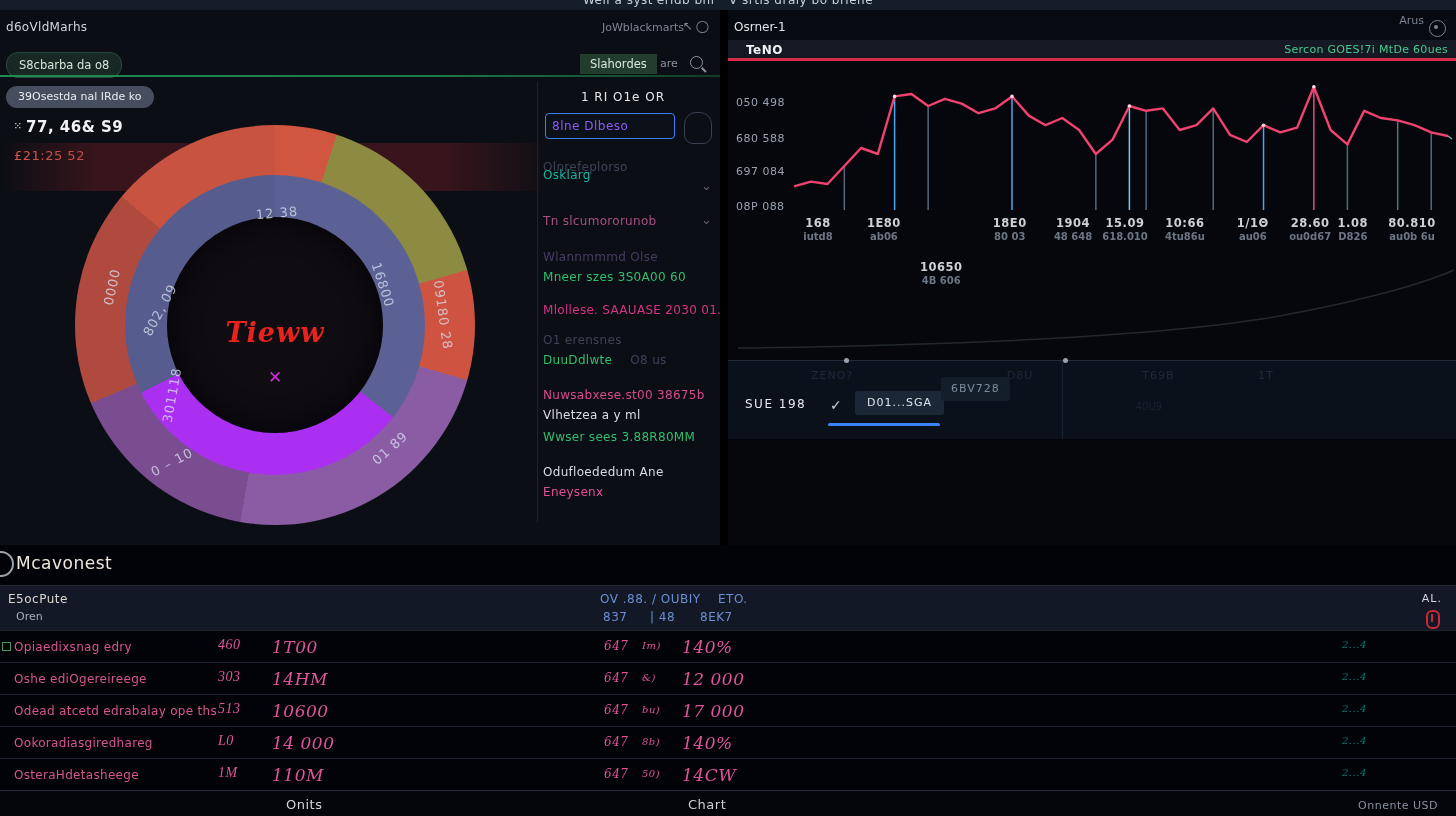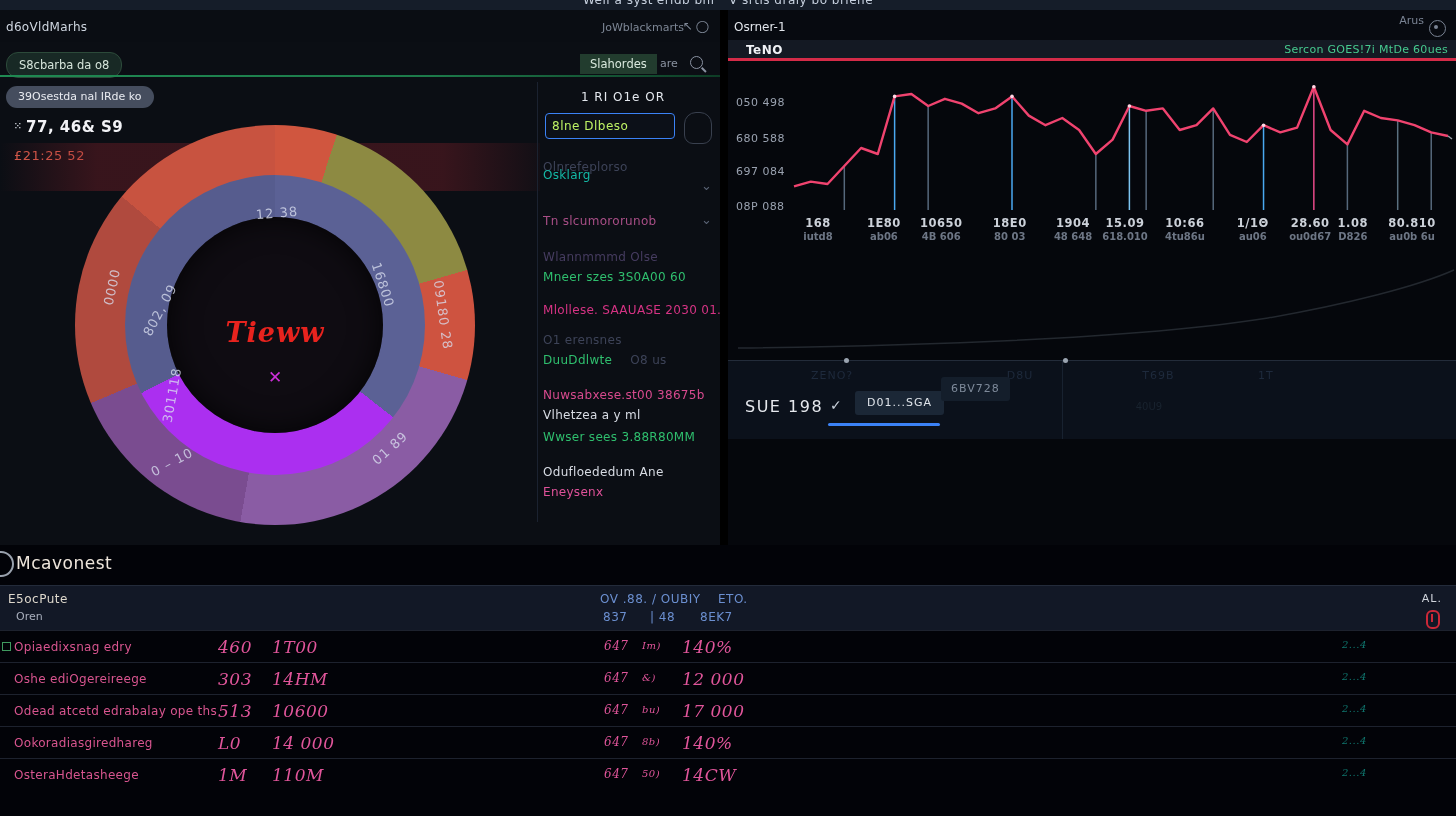--- a/index.html
+++ b/index.html
@@ -47,21 +47,21 @@
        font-size:27px;color:#e8231e;letter-spacing:1px;}
   .d-x{position:absolute;left:200px;top:252px;transform:translate(-50%,-50%);
        font-size:17px;font-weight:bold;color:#cc2fd8;}
   .ring-label{position:absolute;transform:translate(-50%,-50%);font-size:13px;
        color:rgba(216,222,238,.78);letter-spacing:1px;white-space:nowrap;}
   
   .sb-divider{position:absolute;left:537px;top:72px;width:1px;height:440px;background:#1b2230;}
   .sidebar{position:absolute;left:543px;top:0;width:175px;height:535px;}
   .sb-title{position:absolute;left:0;top:80px;width:160px;text-align:center;font-size:12px;color:#e4e8ee;letter-spacing:1px;}
   .sb-input{position:absolute;left:2px;top:103px;width:116px;height:24px;background:#0c1018;
-       border:1.5px solid #3b82f6;border-radius:4px;color:#bef264;font-size:12px;
+       border:1.5px solid #3b82f6;border-radius:4px;color:#8b5cf6;font-size:12px;
        font-family:"DejaVu Sans",sans-serif;padding:0 6px;letter-spacing:.5px;}
   .ghost{position:absolute;left:141px;top:102px;width:26px;height:30px;
        border:1.5px solid #39404e;border-radius:12px 12px 9px 9px;}
   .sb-item{position:absolute;left:0;font-size:12px;letter-spacing:.3px;white-space:nowrap;max-width:178px;overflow:hidden;}
   .sb-chev{position:absolute;right:6px;font-size:13px;color:#5a6374;}
   
   .rp-header{position:absolute;left:0;top:0;width:100%;height:30px;background:#070a10;}
   .rp-title{position:absolute;left:6px;top:10px;font-size:12px;color:#e2e6ec;}
   .rp-topright{position:absolute;right:32px;top:4px;font-size:11px;color:#7a8494;}
   .circ{position:absolute;right:10px;top:10px;width:15px;height:15px;border:1.5px solid #7a8494;border-radius:50%;}
@@ -76,21 +76,21 @@
   .xaxis{position:absolute;left:60px;top:206px;width:666px;height:28px;}
   .xtick{position:absolute;top:0;transform:translateX(-50%);text-align:center;}
   .xtick .m{font-size:11.5px;color:#ccd1d9;font-weight:bold;letter-spacing:.5px;}
   .xtick .s{font-size:10px;color:#6d7685;margin-top:1px;font-weight:bold;}
   .curve-svg{position:absolute;left:0;top:238px;}
   .band{position:absolute;left:0;top:350px;width:100%;height:78px;background:#0b111b;border-top:1px solid #232c3a;}
   .band-label{position:absolute;top:8px;font-size:11px;color:#1e2a3c;letter-spacing:1px;}
   .band-label2{position:absolute;top:40px;font-size:10px;color:#19232f;}
   .band-div{position:absolute;left:334px;top:0;bottom:0;width:1px;background:#182230;}
   .band-dot{position:absolute;width:5px;height:5px;border-radius:50%;background:#9aa4b0;top:-3px;}
-  .tb-sue{position:absolute;left:17px;top:36px;font-size:16px;color:#e6e9ee;letter-spacing:1.5px;}
+  .tb-sue{position:absolute;left:17px;top:36px;font-size:12px;color:#e6e9ee;letter-spacing:1.5px;}
   .tb-check{position:absolute;left:102px;top:36px;font-size:14px;color:#c8d0da;}
   .tb-btn1{position:absolute;left:127px;top:30px;height:24px;line-height:24px;padding:0 12px;
        background:#1b2736;border-radius:3px;font-size:11px;color:#dfe4ea;letter-spacing:1px;}
   .tb-btn2{position:absolute;left:213px;top:16px;height:24px;line-height:24px;padding:0 10px;
        background:#141e2b;border-radius:3px;font-size:11px;color:#7e8a9a;letter-spacing:1px;}
   .tb-blue{position:absolute;left:100px;top:62px;width:112px;height:3px;background:#3b82f6;border-radius:2px;}
   
   .bottom{position:absolute;left:0;top:545px;width:100%;height:271px;background:#020308;}
   .sec-icon{position:absolute;left:-12px;top:6px;width:22px;height:22px;border:2px solid #9aa2ae;border-radius:50%;}
   .sec-title{position:absolute;left:16px;top:8px;font-size:17px;color:#eee6dc;letter-spacing:.5px;}
@@ -98,21 +98,21 @@
   .th-l1{position:absolute;left:8px;top:6px;font-size:12px;color:#ded8cc;letter-spacing:.5px;}
   .th-l2{position:absolute;left:16px;top:24px;font-size:11px;color:#a8aebc;}
   .th-blue{position:absolute;font-size:12px;color:#6b8fd0;letter-spacing:.5px;}
   .th-r1{position:absolute;right:14px;top:6px;font-size:11px;color:#d0d4dc;letter-spacing:1px;}
   .redlock{position:absolute;right:16px;top:24px;width:10px;height:15px;border:2px solid #cc2838;border-radius:6px;}
   .redlock::after{content:"";position:absolute;left:3px;top:2px;width:1.5px;height:8px;background:#cc2838;}
   #table-rows{position:absolute;left:0;top:85px;width:100%;}
   .trow{position:absolute;left:0;width:100%;height:32px;border-top:1px solid #1d222e;}
   .trow .name{position:absolute;left:14px;top:9px;font-size:12px;color:#d8558f;letter-spacing:.3px;}
   .num{font-family:"DejaVu Serif",serif;font-style:italic;color:#e0559a;letter-spacing:.5px;}
-  .trow .v1{position:absolute;left:218px;top:6px;font-size:17px;}
+  .trow .v1{position:absolute;left:218px;top:6px;font-size:14px;font-family:Liberation Serif, serif;}
   .trow .v2{position:absolute;left:272px;top:6px;font-size:17px;}
   .trow .v3{position:absolute;left:590px;top:8px;font-size:12px;margin-left:14px;}
   .trow .v4{position:absolute;left:642px;top:9px;font-size:10px;}
   .trow .v5{position:absolute;left:682px;top:6px;font-size:17px;}
   .trow .v6{position:absolute;left:1342px;top:8px;font-size:10px;color:#0f766e;}
   .row-ico{position:absolute;left:2px;top:11px;width:7px;height:7px;border:1px solid #3f9a5f;}
   .tfooter{position:absolute;left:0;top:245px;width:100%;height:26px;background:#04050b;border-top:1px solid #262c38;}
   .tf-left{position:absolute;left:286px;top:6px;font-size:13px;color:#d4d6de;letter-spacing:.5px;}
   .tf-mid{position:absolute;left:688px;top:6px;font-size:13px;color:#ccced6;letter-spacing:.5px;}
   .tf-right{position:absolute;right:18px;top:8px;font-size:11px;color:#8890a0;letter-spacing:.5px;}
@@ -231,21 +231,21 @@
       </svg>
     <div class="xaxis" id="xaxis">
         <div class="xtick" style="left: 4.5%;">
           <div class="m">168</div>
           <div class="s">iutd8</div>
         </div>
         <div class="xtick" style="left: 14.4%;">
           <div class="m">1E80</div>
           <div class="s">ab06</div>
         </div>
-        <div class="xtick" style="left: 23%;">
+        <div class="xtick" style="left: 23%; margin-top: 44px;">
           <div class="m">10650</div>
           <div class="s">4B 606</div>
         </div>
         <div class="xtick" style="left: 33.3%;">
           <div class="m">18E0</div>
           <div class="s">80 03</div>
         </div>
         <div class="xtick" style="left: 42.8%;">
           <div class="m">1904</div>
           <div class="s">48 648</div>
@@ -357,14 +357,19 @@
           <span class="name">OsteraHdetasheege</span>
           <span class="v1 num">1M</span>
           <span class="v2 num">110M</span>
           <span class="v3 num">647</span>
           <span class="v4 num">50)</span>
           <span class="v5 num">14CW</span>
           <span class="v6 num">2...4</span>
         </div>
       </div>
 
+    <div class="tfooter">
+      <div class="tf-left">Onits</div>
+      <div class="tf-mid">Chart</div>
+      <div class="tf-right">Onnente USD</div>
+    </div>
   </div>
 </div>
 
 </body></html>

